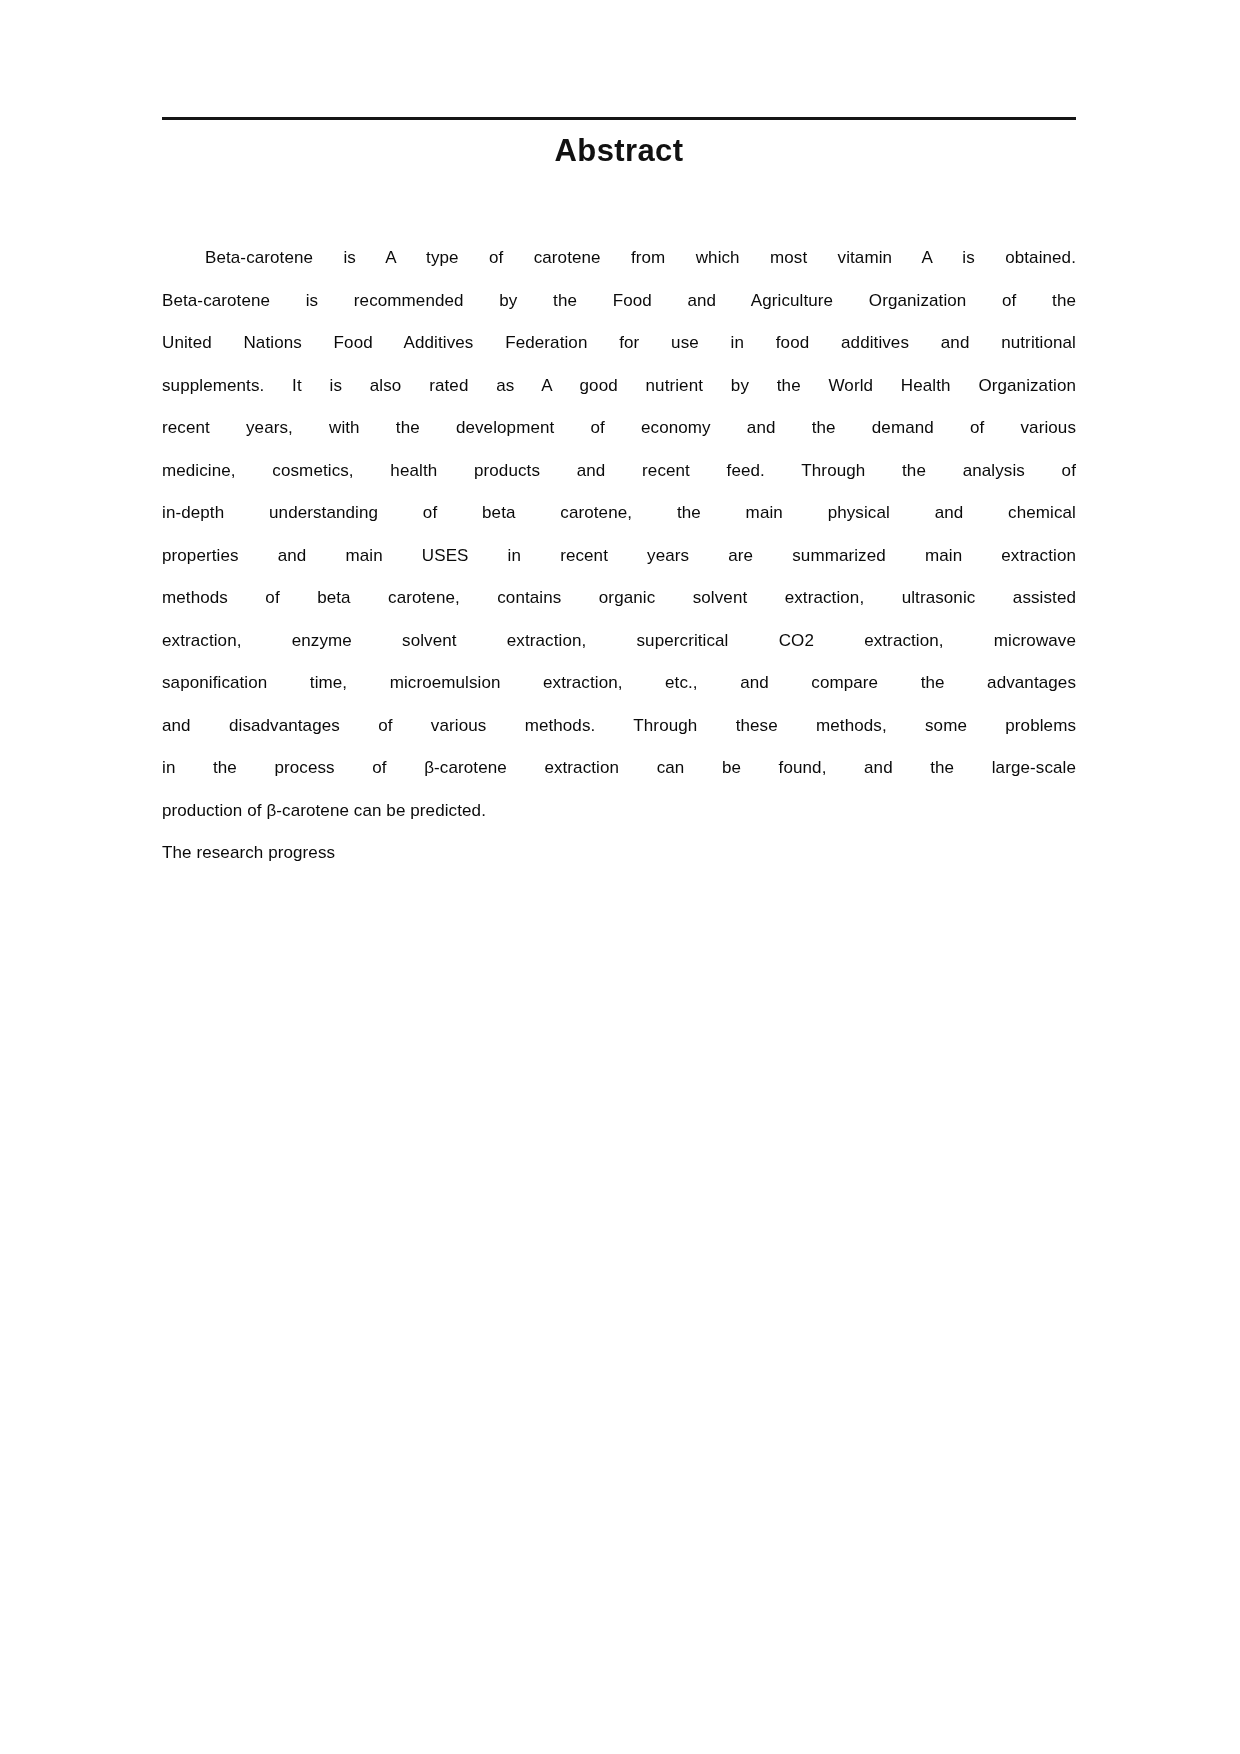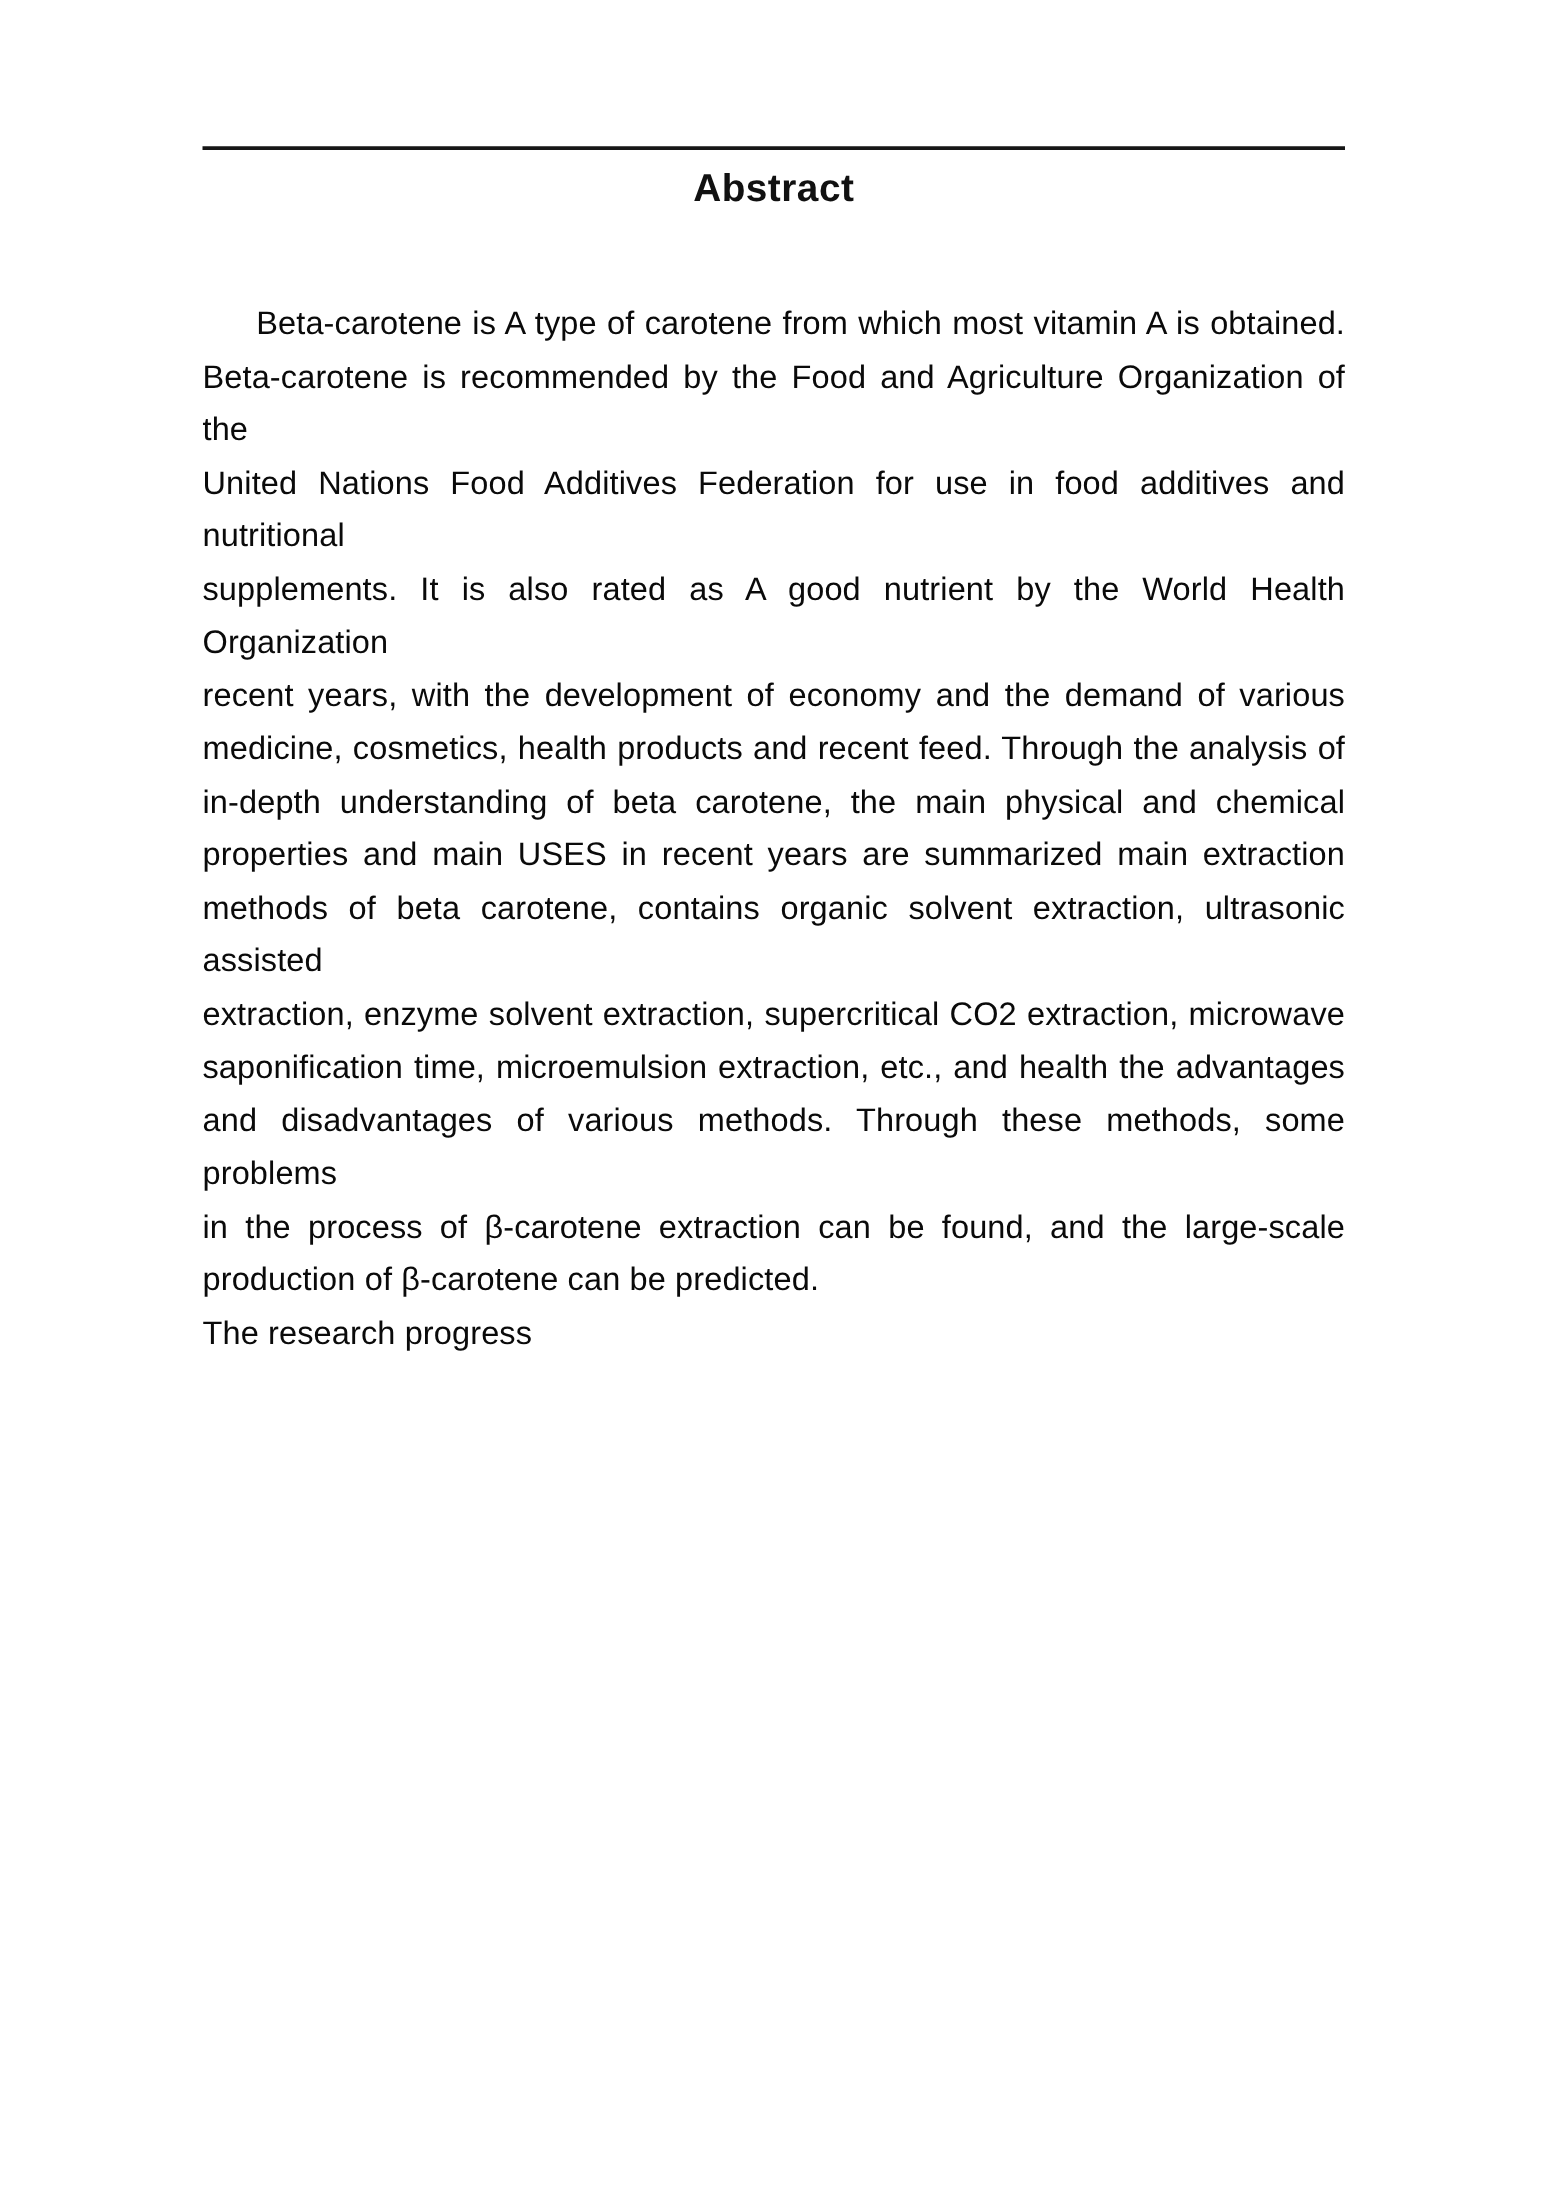--- a/index.html
+++ b/index.html
@@ -27,21 +27,21 @@
     margin: 11px 0 0 0;
     font-size: 31px;
     line-height: 40px;
     font-weight: 700;
     text-align: center;
     letter-spacing: 0.4px;
     color: #111111;
   }
   .body-text { margin-top: 66px; }
   .line {
-    font-size: 26px;
+    font-size: 17px;
     line-height: 42.5px;
     letter-spacing: 0.1px;
     text-align: justify;
     text-justify: inter-word;
   }
   .line.just { text-align-last: justify; }
   .line.first { text-indent: 43px; }
   .keywords { margin: 0; }
   .kw-label { font-weight: 700; }
 </style>
@@ -56,21 +56,21 @@
       <div class="line first just">Beta-carotene is A type of carotene from which most vitamin A is obtained.</div>
       <div class="line just">Beta-carotene is recommended by the Food and Agriculture Organization of the</div>
       <div class="line just">United Nations Food Additives Federation for use in food additives and nutritional</div>
       <div class="line just">supplements. It is also rated as A good nutrient by the World Health Organization</div>
       <div class="line just">recent years, with the development of economy and the demand of various</div>
       <div class="line just">medicine, cosmetics, health products and recent feed. Through the analysis of</div>
       <div class="line just">in-depth understanding of beta carotene, the main physical and chemical</div>
       <div class="line just">properties and main USES in recent years are summarized main extraction</div>
       <div class="line just">methods of beta carotene, contains organic solvent extraction, ultrasonic assisted</div>
       <div class="line just">extraction, enzyme solvent extraction, supercritical CO2 extraction, microwave</div>
-      <div class="line just">saponification time, microemulsion extraction, etc., and health the advantages</div>
+      <div class="line just">saponification time, microemulsion extraction, etc., and compare the advantages</div>
       <div class="line just">and disadvantages of various methods. Through these methods, some problems</div>
       <div class="line just">in the process of β-carotene extraction can be found, and the large-scale</div>
       <div class="line">production of β-carotene can be predicted.</div>
     </div>
 
   <div class="keywords">
     <div class="line">The research progress</div>
   </div>
 </div>
 

